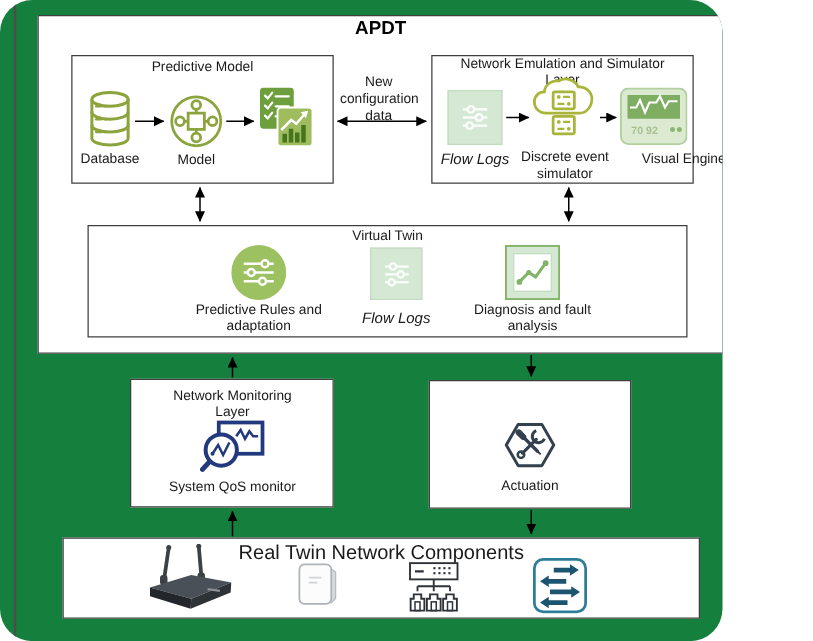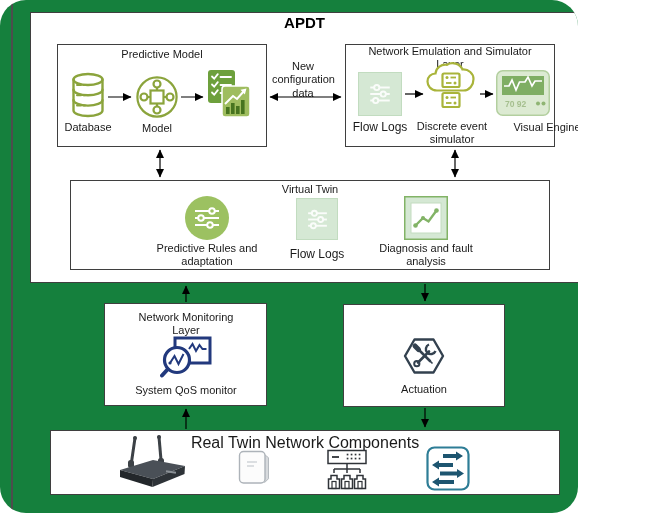--- a/index.html
+++ b/index.html
@@ -2,21 +2,21 @@
 <html><head>
 <meta charset="utf-8">
 <style>
   * { margin:0; padding:0; box-sizing:border-box; }
   html,body { background:#ffffff; font-family:"Liberation Sans", sans-serif; }
   .canvas { position:relative; width:578px; height:513px; background:#15803d; overflow:hidden;border-radius:26px; }
   .vline { position:absolute; top:0; bottom:0; width:2px; background:#4d4d4d; }
   .box { position:absolute; border:1px solid #3f3f3f; background:#fff; }
   .txt { position:absolute; text-align:center; font-size:11px; color:#1a1a1a; line-height:1.22; }
   .big-title { font-size:15px; font-weight:bold; color:#000; }
-  .fl-label { font-size:12px; }
+  .fl-label { font-size:12px;font-style:italic; }
   .rt-title { font-size:16px; }
   .flowlogs-sq { position:absolute; background:#d5e8d4; border:1px solid #c2dcc0; display:flex; align-items:center; justify-content:center; }
   .icon { position:absolute; }
   .icon svg { display:block; width:100%; height:100%; }
   .connectors { position:absolute; left:0; top:0; width:650px; height:513px; pointer-events:none; }
 </style>
 </head>
 <body>
 
 <div class="canvas">

